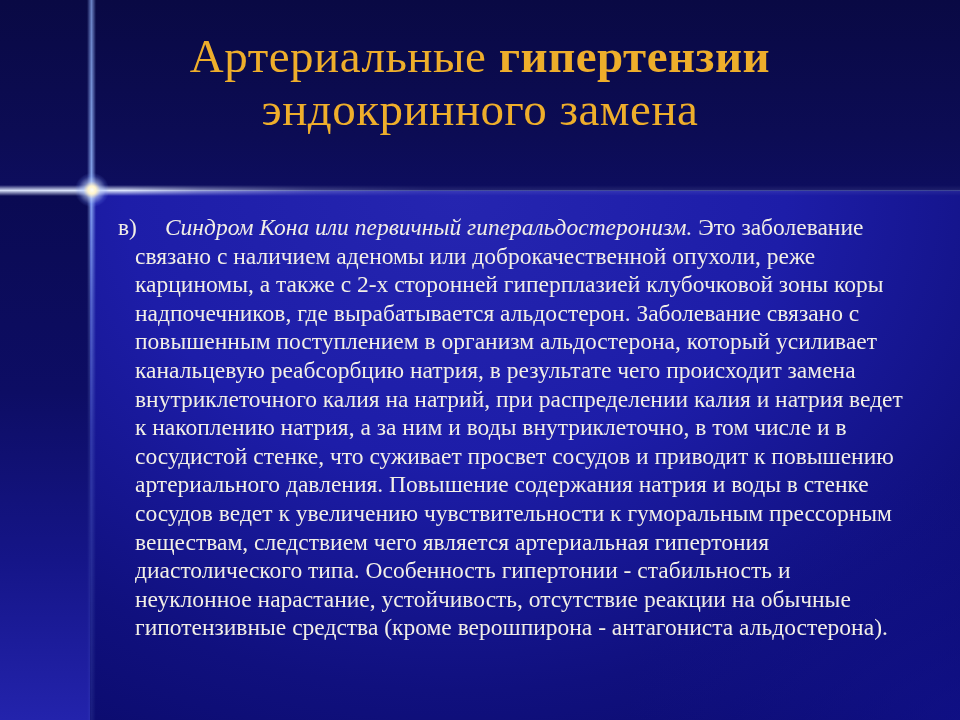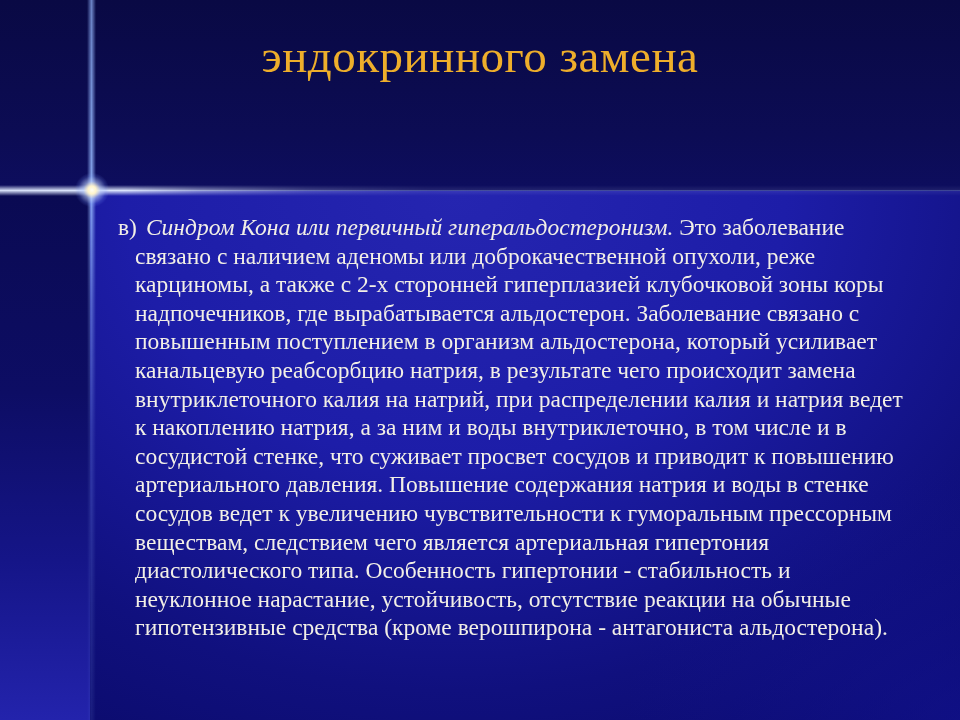--- a/index.html
+++ b/index.html
@@ -66,37 +66,38 @@
     color: #F2EFE6;
     font-size: 23.5px;
     line-height: 28.6px;
   }
   .body-text p {
     margin: 0;
     padding-left: 17px;
     text-indent: -17px;
   }
   .body-text .marker { margin-right: 9px; }
-  .body-text .lead { font-style: italic; }
+  .body-text .lead { font-style: italic; margin-left: 19px; }
 </style>
 </head>
 <body>
 
 <div class="slide">
 
   <div class="bg-top"></div>
   <div class="bg-main"></div>
   <div class="bg-left"></div>
 
   <div class="beam-v"></div>
   <div class="edge-line"></div>
   <div class="beam-h"></div>
   <div class="glint"></div>
 
   <div class="title">
+    <div><span>Артериальные </span><span class="bold">гипертензии</span></div>
     <div>эндокринного замена</div>
   </div>
 
   <div class="body-text">
     <p><span class="marker">в)</span><span class="lead">Синдром Кона или первичный гиперальдостеронизм.</span><span> Это заболевание связано с наличием аденомы или доброкачественной опухоли, реже карциномы, а также с 2-х сторонней гиперплазией клубочковой зоны коры надпочечников, где вырабатывается альдостерон. Заболевание связано с повышенным поступлением в организм альдостерона, который усиливает канальцевую реабсорбцию натрия, в результате чего происходит замена внутриклеточного калия на натрий, при распределении калия и натрия ведет к накоплению натрия, а за ним и воды внутриклеточно, в том числе и в сосудистой стенке, что суживает просвет сосудов и приводит к повышению артериального давления. Повышение содержания натрия и воды в стенке сосудов ведет к увеличению чувствительности к гуморальным прессорным веществам, следствием чего является артериальная гипертония диастолического типа. Особенность гипертонии - стабильность и неуклонное нарастание, устойчивость, отсутствие реакции на обычные гипотензивные средства (кроме верошпирона - антагониста альдостерона).</span></p>
   </div>
 
 </div>
 
 </body></html>

